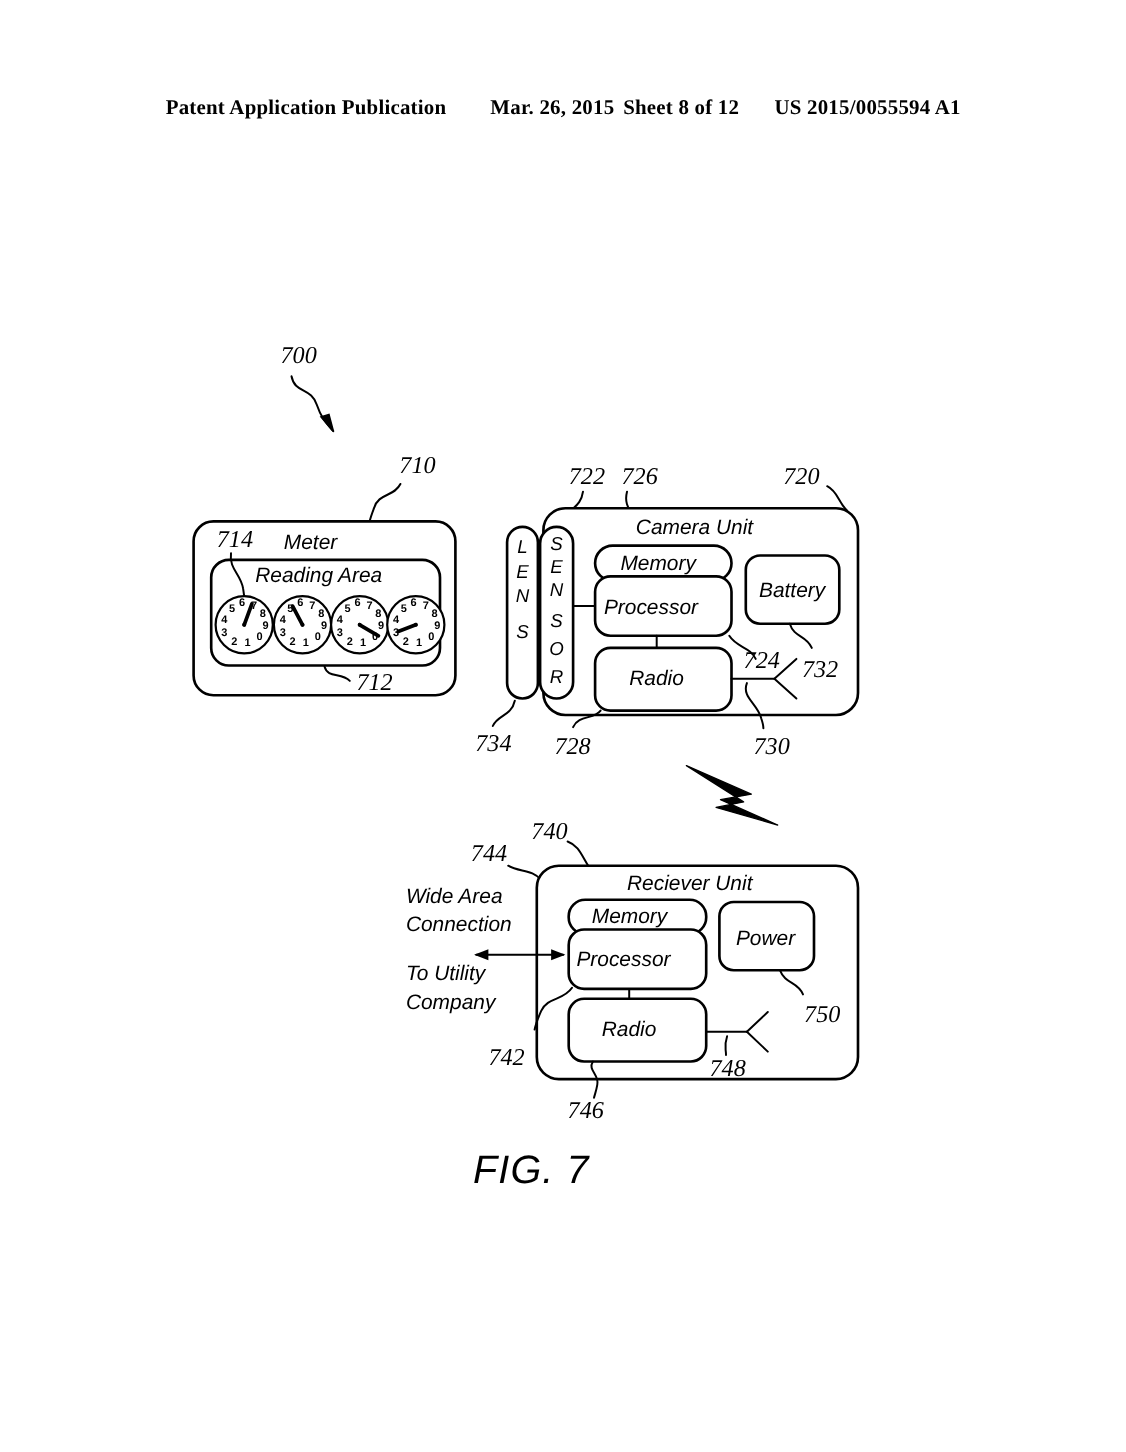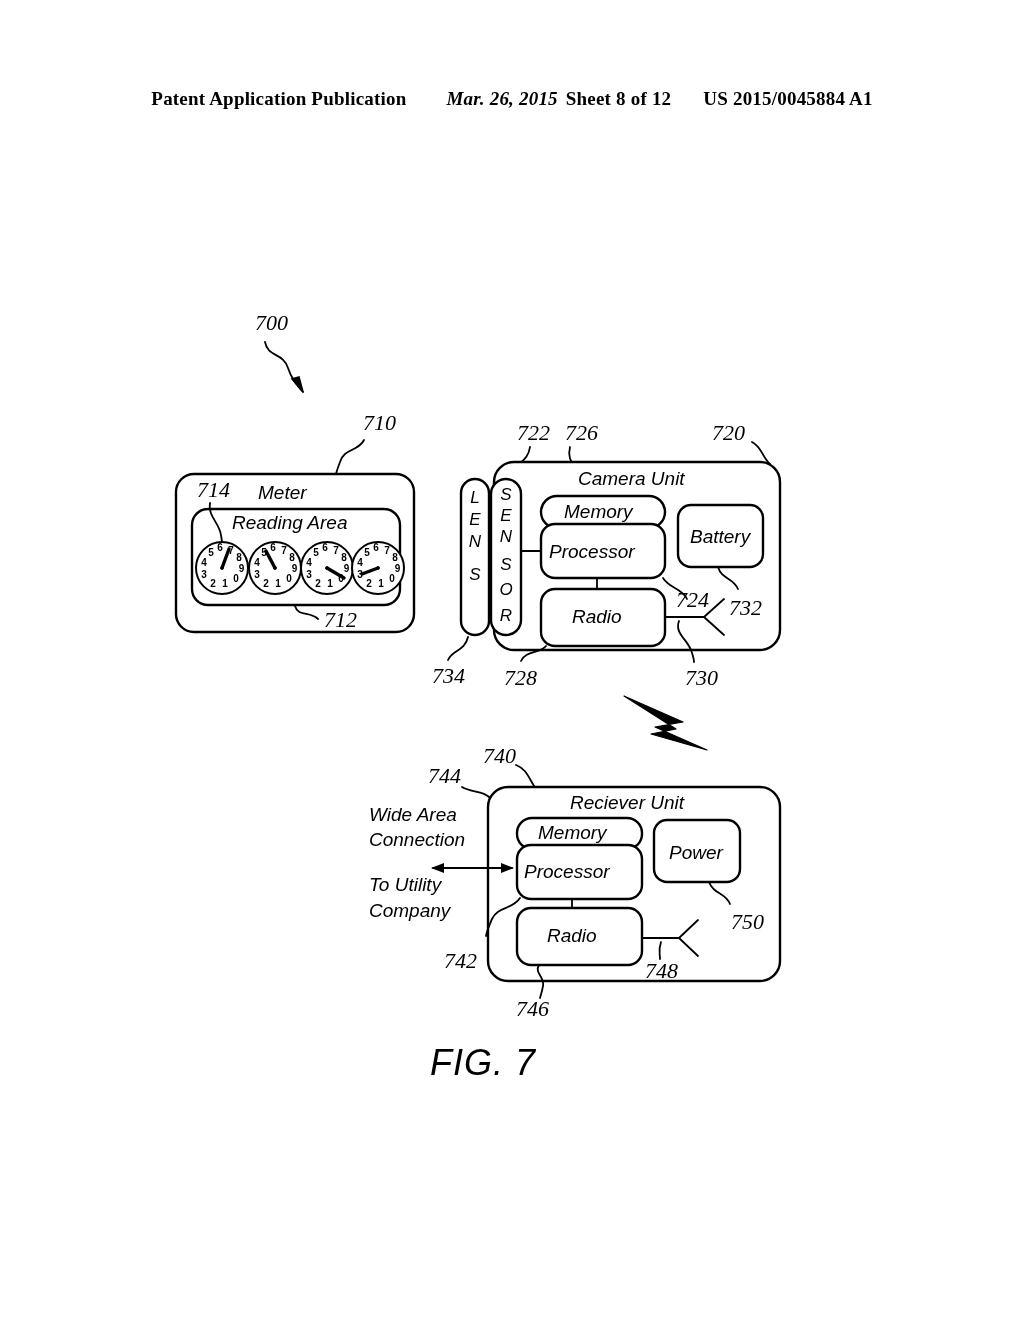--- a/index.html
+++ b/index.html
@@ -30,21 +30,21 @@
     text-align: center;
     font-family: "Liberation Serif", serif;
     font-weight: bold;
     font-size: 19px;
     color: #000;
     letter-spacing: 0.2px;
     white-space: nowrap;
   }
   .hdr span { display: inline-block; }
   .hdr .h-pub { margin-right: 40px; font-family: Liberation Serif, serif; }
-  .hdr .h-date { margin-right: 8px; font-style: italic; }
+  .hdr .h-date { margin-right: 8px; }
   .hdr .h-sheet { margin-right: 32px; }
 
   svg.fig {
     position: absolute;
     left: 0;
     top: 0;
     width: 1024px;
     height: 1320px;
   }
   svg text {
@@ -104,21 +104,21 @@
     stroke-linecap: round;
     fill: none;
   }
 </style>
 </head>
 <body>
 
 <div id="page">
 
   <div class="hdr">
-    <span class="h-pub">Patent Application Publication</span><span class="h-date">Mar. 26, 2015</span><span class="h-sheet">Sheet 8 of 12</span><span class="h-pn">US 2015/0045884 A1</span>
+    <span class="h-pub">Patent Application Publication</span><span class="h-date">Mar. 26, 2015</span><span class="h-sheet">Sheet 8 of 12</span><span class="h-pn">US 2015/0055594 A1</span>
   </div>
 
   <svg class="fig" viewBox="0 0 1024 1320">
 
     <text class="reflbl" x="255" y="330">700</text>
     <path class="stroke-thin" d="M265,342 C268,358 283,352 288,368 C292,380 297,385 303,392"></path>
     <path d="M303,392 L292,379 L299,377 Z" fill="#000" stroke="#000" stroke-width="1.6"></path>
 
     <text class="reflbl" x="363" y="430">710</text>
     <path class="stroke-thin" d="M364,440 C358,452 344,448 340,462 C337,470 337,470 336,474"></path>

